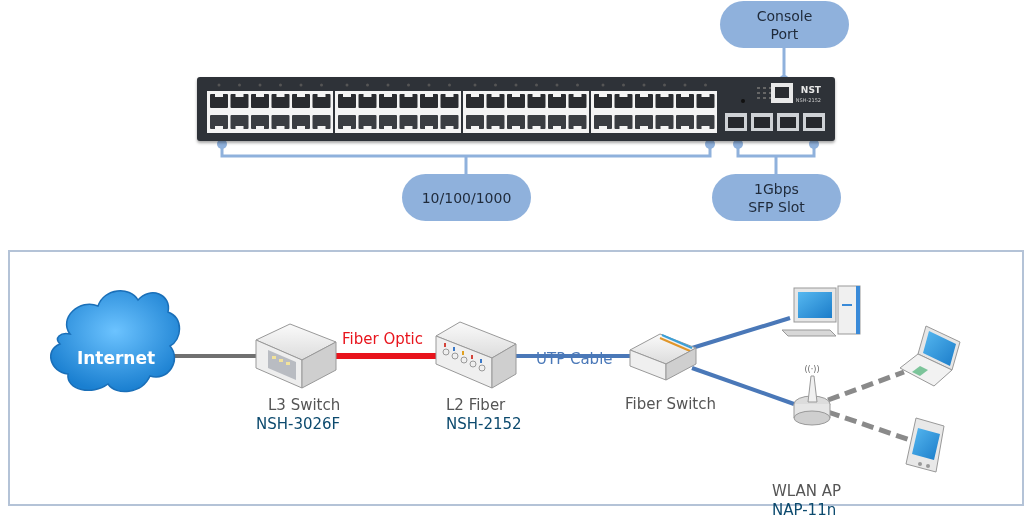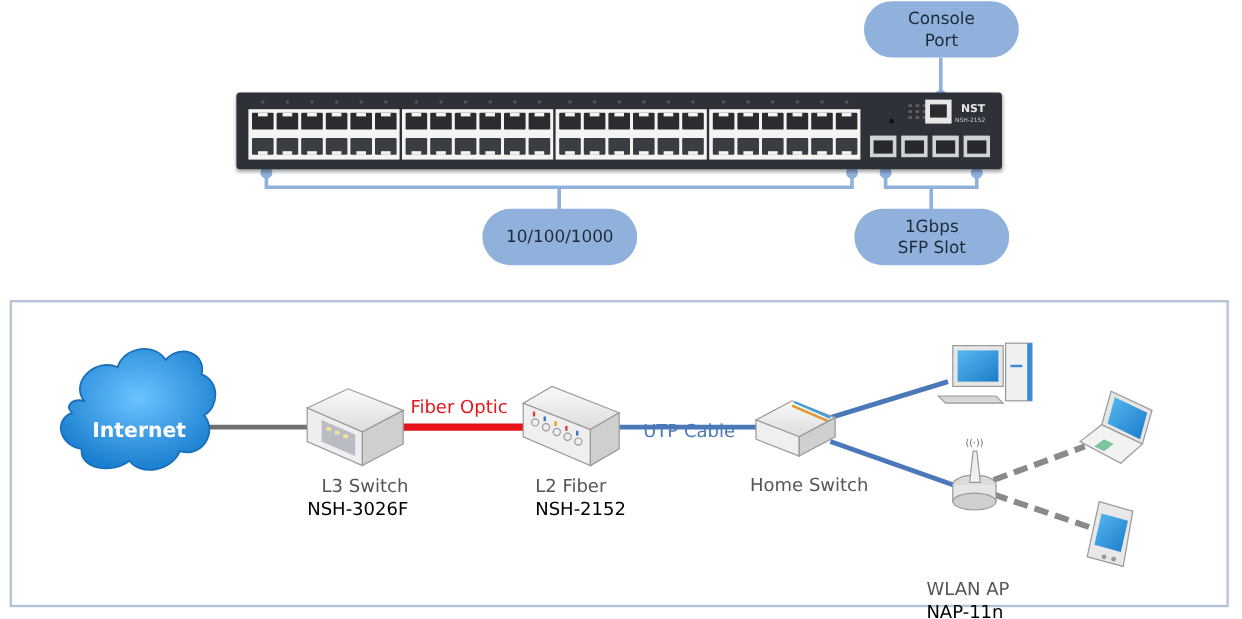--- a/index.html
+++ b/index.html
@@ -5,21 +5,21 @@
   html, body { margin:0; padding:0; background:#ffffff; }
   body { width:1035px; height:516px; position:relative; overflow:hidden;
          font-family:"DejaVu Sans", sans-serif; }
   .pill { position:absolute; background:#8fb1dc; border-radius:26px;
           color:#1f2a3a; text-align:center; font-size:14px; line-height:18px;
           display:flex; flex-direction:column; justify-content:center; }
   .abs { position:absolute; }
   .net-box { position:absolute; left:8px; top:250px; width:1016px; height:256px;
              border:2px solid #b4c3d7; box-sizing:border-box; }
   .lbl { position:absolute; font-size:15px; line-height:19px; color:#555; }
-  .lbl .model { color:#000000; display:block; }
+  .lbl .model { color:#0c4a6e; display:block; }
   .cable-label { position:absolute; font-size:15px; }
 </style>
 </head>
 <body>
 
 <div class="abs" style="left:0;top:0;width:1035px;height:240px;">
 
   <svg class="abs" style="left:0;top:0" width="1035" height="240">
 
     <line x1="784" y1="48" x2="784" y2="80" stroke="#8fb1dc" stroke-width="3"></line>
@@ -310,18 +310,18 @@
 
 <div class="lbl" style="left:256px;top:396px;text-align:right;">
   <span>L3 Switch</span>
   <span class="model">NSH-3026F</span>
 </div>
 <div class="lbl" style="left:446px;top:396px;">
   <span>L2 Fiber</span>
   <span class="model">NSH-2152</span>
 </div>
 <div class="lbl" style="left:625px;top:395px;">
-  <span>Home Switch</span>
+  <span>Fiber Switch</span>
 </div>
 <div class="lbl" style="left:772px;top:438px;margin-top:44px;">
   <span>WLAN AP</span>
   <span class="model">NAP-11n</span>
 </div>
 
 </body></html>

